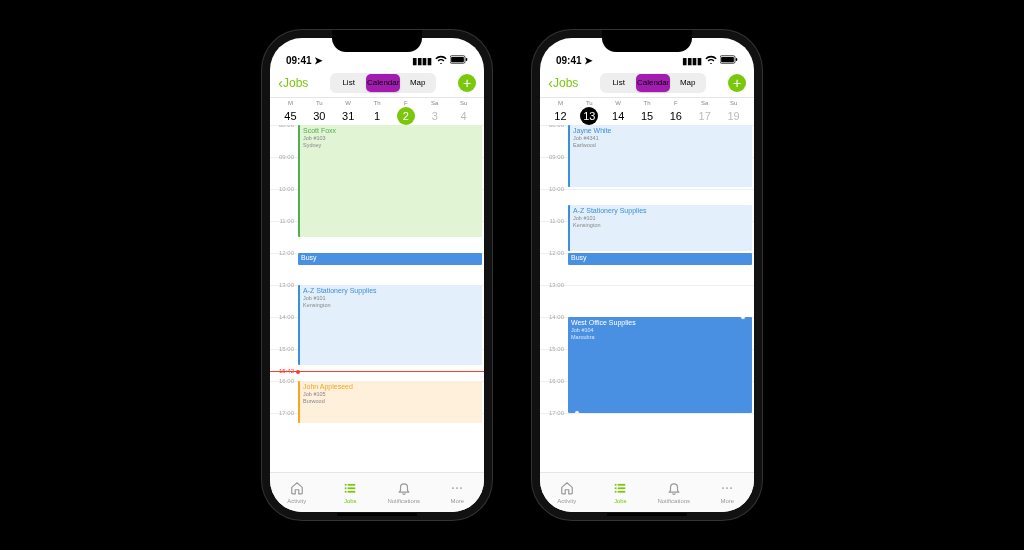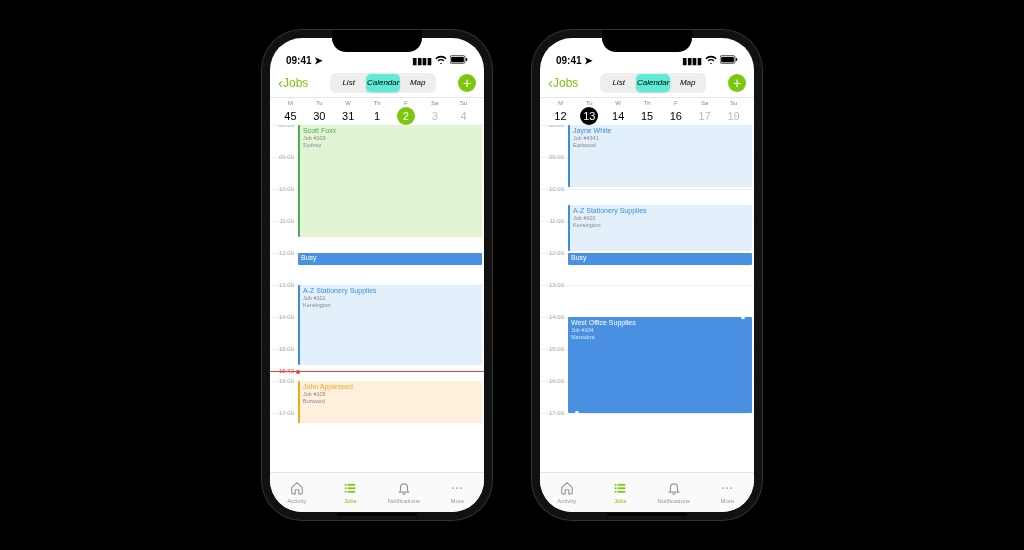--- a/index.html
+++ b/index.html
@@ -9,23 +9,23 @@
   .screen { width: 100%; height: 100%; background: #fff; border-radius: 32px; overflow: hidden; position: relative; display: flex; flex-direction: column; }
   .notch { position: absolute; top: 0; left: 50%; transform: translateX(-50%); width: 90px; height: 22px; background: #000; border-bottom-left-radius: 14px; border-bottom-right-radius: 14px; z-index: 10; }
   .home-indicator { position: absolute; bottom: 4px; left: 50%; transform: translateX(-50%); width: 80px; height: 3px; background: #000; border-radius: 2px; z-index: 10; }
 
   .status-bar { height: 30px; display: flex; justify-content: space-between; align-items: flex-end; padding: 0 16px 2px; font-size: 10px; font-weight: 600; }
   .status-icons { display: flex; gap: 3px; align-items: center; font-size: 9px; }
 
   .nav-bar { height: 30px; display: flex; align-items: center; padding: 0 8px; gap: 4px; border-bottom: 0.5px solid #e5e5e5; }
   .back { color: #7ac70c; display: flex; align-items: center; font-size: 12px; }
   .chev { font-size: 15px; font-weight: 300; }
-  .segmented { flex: 1; display: flex; background: #eeeeef; border-radius: 6px; padding: 1px; height: 20px; margin: 0 18px; font-style: italic; }
+  .segmented { flex: 1; display: flex; background: #eeeeef; border-radius: 6px; padding: 1px; height: 20px; margin: 0 18px; }
   .seg { flex: 1; text-align: center; font-size: 8px; display: flex; align-items: center; justify-content: center; color: #000; border-radius: 5px; }
-  .seg.active { background: #5eead4; box-shadow: 0 1px 2px rgba(0,0,0,0.15); }
+  .seg.active { background: #a21caf; box-shadow: 0 1px 2px rgba(0,0,0,0.15); }
   .add-btn { width: 18px; height: 18px; background: #7ac70c; border-radius: 50%; color: #fff; display: flex; align-items: center; justify-content: center; font-size: 14px; font-weight: 300; line-height: 1; }
 
   .week { display: flex; padding: 2px 6px 0; }
   .day-col { flex: 1; text-align: center; }
   .dow { font-size: 6px; color: #888; }
   .dnum { font-size: 11px; margin-top: 1px; width: 18px; height: 18px; line-height: 18px; margin-left: auto; margin-right: auto; border-radius: 50%; }
   .dnum.selected-green { background: #7ac70c; color: #fff; }
   .dnum.selected-black { background: #000; color: #fff; }
   .dnum.weekend { color: #bbb; }
   .date-line { text-align: center; font-size: 8px; padding: 4px 0 3px; border-bottom: 0.5px solid #e5e5e5; }

